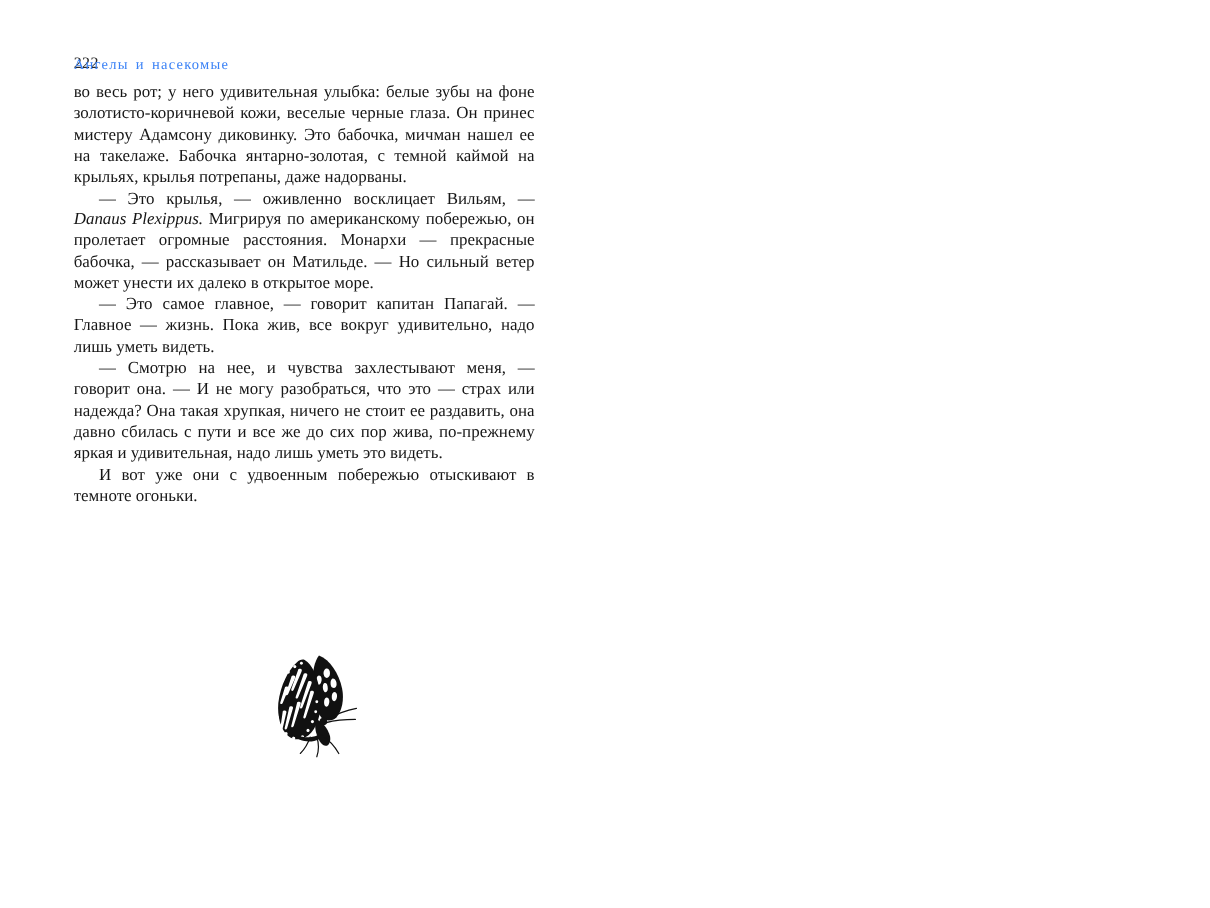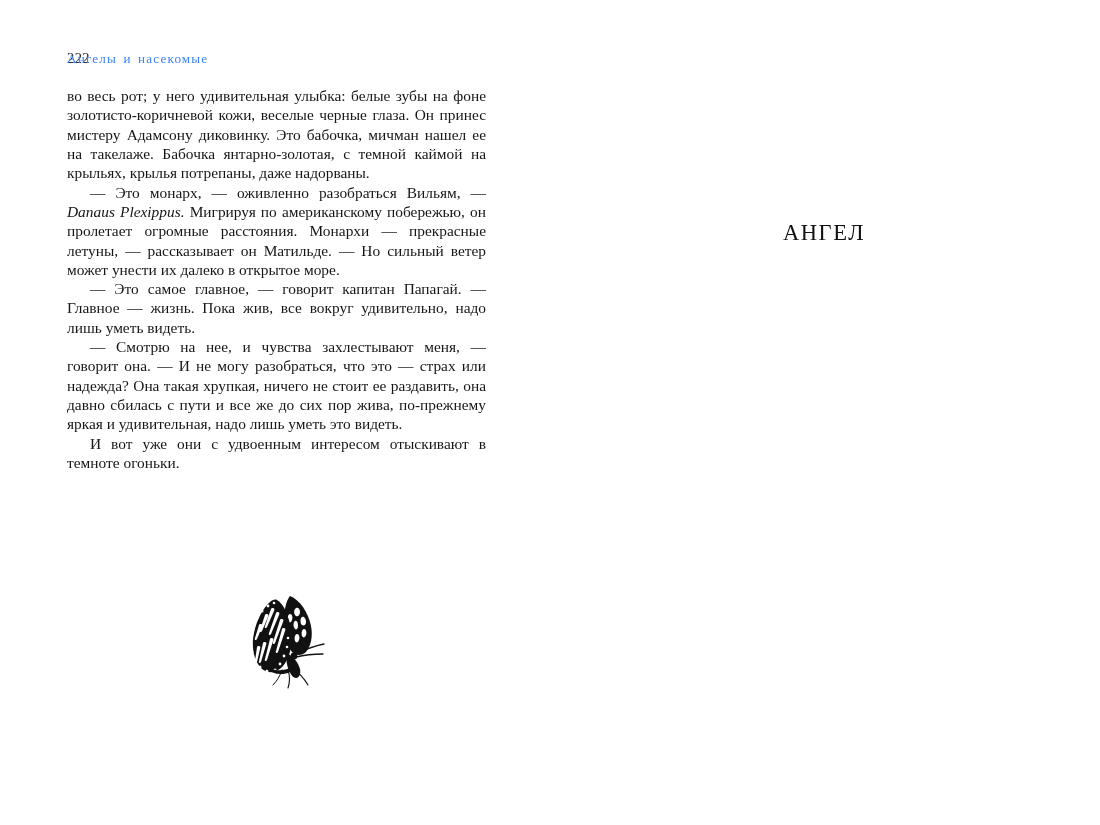--- a/index.html
+++ b/index.html
@@ -54,21 +54,21 @@
     width: 418px;
     font-size: 13.2px;
     letter-spacing: 1.15px;
     color: #3b82f6;
     word-spacing: 2px;
   }
 
   .textblock {
     position: absolute;
     left: 67px;
-    top: 86px;
+    top: 74px;
     width: 419px;
   }
   .textblock p {
     margin: 0;
     font-size: 15.4px;
     line-height: 19.32px;
     text-align: justify;
     text-justify: inter-word;
     hyphens: manual;
     color: #161616;
@@ -128,24 +128,24 @@
 
   <div class="page-verso">
 
     <div class="running-head">
       <span class="folio">222</span>
       <span class="head-title">Ангелы и насекомые</span>
     </div>
 
     <div class="textblock">
       <p class="noindent">во весь рот; у него удивительная улыбка: белые зубы на фоне золотисто-коричневой кожи, веселые черные глаза. Он принес мистеру Адамсону диковинку. Это бабочка, мичман нашел ее на такелаже. Бабочка янтарно-золотая, с темной каймой на крыльях, крылья потрепаны, даже надорваны.</p>
-      <p class="indent"><span>— Это монарх, — оживленно разобраться Вильям, — </span><i>Danaus Plexippus.</i><span> Мигрируя по американскому побережью, он пролетает огромные расстояния. Монархи — прекрасные летуны, — рассказывает он Матильде. — Но сильный ветер может унести их далеко в открытое море.</span></p>
+      <p class="indent"><span>— Это крылья, — оживленно восклицает Вильям, — </span><i>Danaus Plexippus.</i><span> Мигрируя по американскому побережью, он пролетает огромные расстояния. Монархи — прекрасные бабочка, — рассказывает он Матильде. — Но сильный ветер может унести их далеко в открытое море.</span></p>
       <p class="indent">— Это самое главное, — говорит капитан Папагай. — Главное — жизнь. Пока жив, все вокруг удивительно, надо лишь уметь видеть.</p>
       <p class="indent">— Смотрю на нее, и чувства захлестывают меня, — говорит она. — И не могу разобраться, что это — страх или надежда? Она такая хрупкая, ничего не стоит ее раздавить, она давно сбилась с пути и все же до сих пор жива, по-прежнему яркая и удивительная, надо лишь уметь это видеть.</p>
-      <p class="indent">И вот уже они с удвоенным интересом отыскивают в темноте огоньки.</p>
+      <p class="indent">И вот уже они с удвоенным побережью отыскивают в темноте огоньки.</p>
     </div>
 
     <div class="ornament">
       <svg viewBox="0 0 96 100" xmlns="http://www.w3.org/2000/svg" aria-hidden="true">
         <g fill="#111111" stroke="none">
 
           <path d="M58 6 C68 10 76 22 79 36 C81 46 79 56 74 62 C70 66 64 66 60 62 C55 56 52 44 52 32 C52 20 54 11 58 6 Z"></path>
 
           <path fill="#ffffff" d="M64 18 c2 -1 4 1 4 4 c0 3 -2 5 -4 4 c-2 -1 -3 -6 0 -8 Z"></path>
           <path fill="#ffffff" d="M70 27 c2 -1 4 2 4 5 c0 3 -2 4 -4 3 c-2 -1 -2 -7 0 -8 Z"></path>
@@ -200,17 +200,16 @@
           <path d="M56 80 C58 86 58 92 56 98" stroke="#111111" stroke-width="1.1" fill="none" stroke-linecap="round"></path>
           <path d="M50 80 C48 86 45 91 41 95" stroke="#111111" stroke-width="1" fill="none" stroke-linecap="round"></path>
         </g>
       </svg>
     </div>
 
   </div>
 
   <div class="page-recto">
     <div class="chapter-title">
-      <span class="line">АНГЕЛ</span>
     </div>
   </div>
 
 </div>
 
 </body></html>

